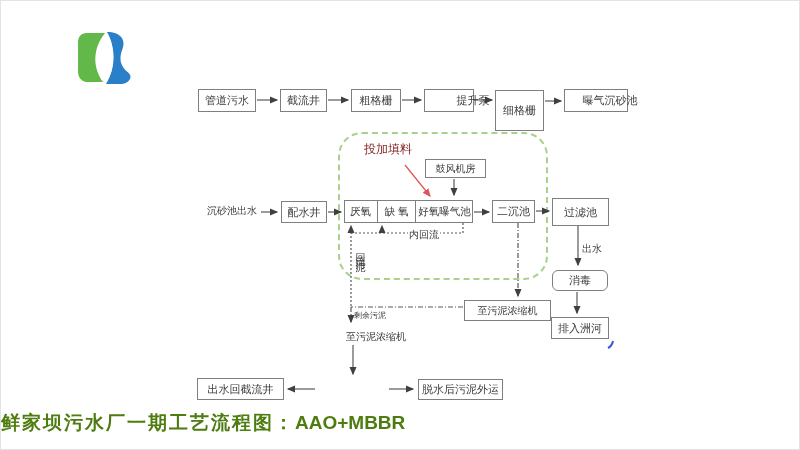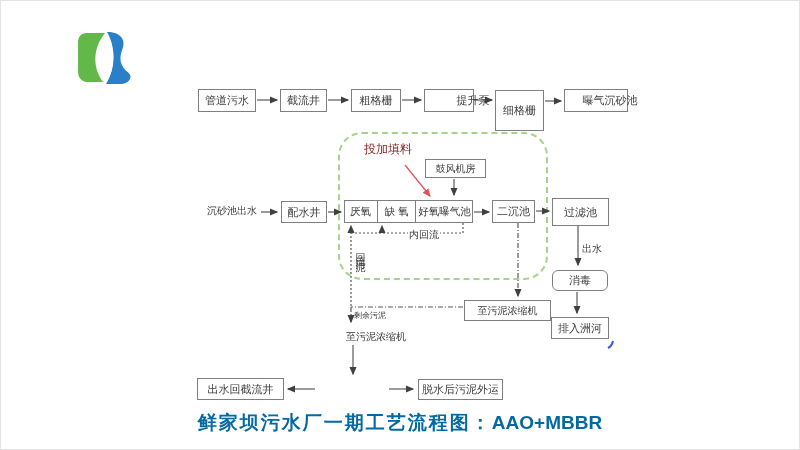--- a/index.html
+++ b/index.html
@@ -36,22 +36,22 @@
   .lbl{
     position:absolute;color:#3b3b3b;white-space:nowrap;line-height:1.1;
     background:transparent;
   }
   .lbl.onset{background:#fff;padding:0 1px;}
   .lbl.vertical{
     writing-mode:vertical-rl;text-orientation:upright;letter-spacing:3px;
     white-space:normal;
   }
   .caption{
-    position:absolute;left:0;top:409px;width:100%;text-align:center;
-    color:#0369a1;font-weight:bold;
+    position:absolute;left:0;top:409px;width:100%;
+    color:#4d7c0f;font-weight:bold;
   }
   .caption .cn{font-family:"Liberation Serif",serif;font-size:19px;letter-spacing:2px;}
   .caption .en{font-family:"Liberation Sans",sans-serif;font-size:19px;letter-spacing:0;}
 </style>
 </head>
 <body>
 
 <div class="slide">
 
   <svg class="logo" viewBox="0 0 60 56">

